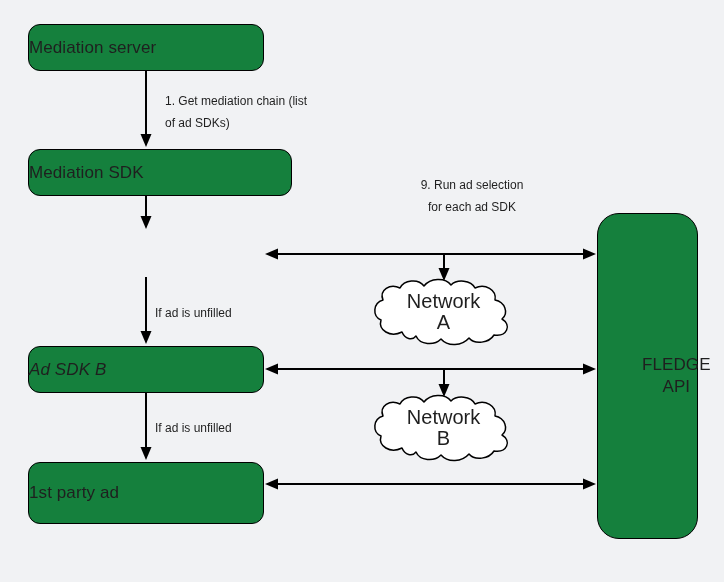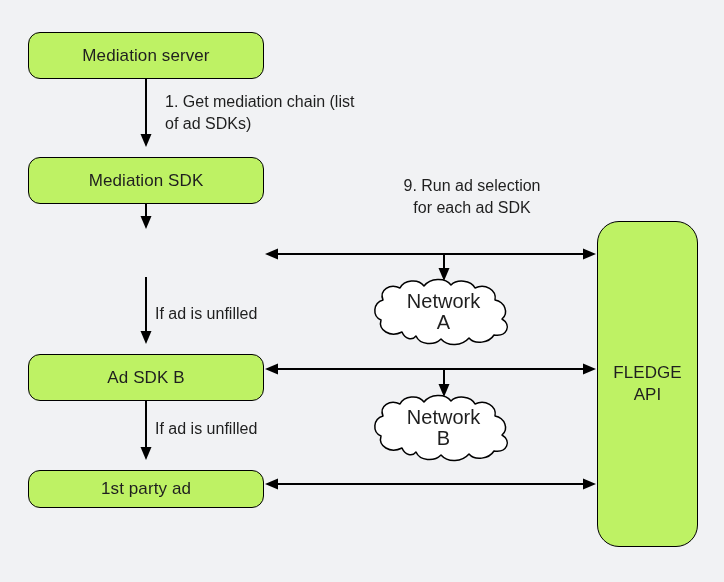--- a/index.html
+++ b/index.html
@@ -15,52 +15,52 @@
     overflow: hidden;
     color: #1f1f1f;
   }
   .layer {
     position: absolute;
     left: 0; top: 0;
   }
   .node {
     position: absolute;
     box-sizing: border-box;
-    background: #bef264;
+    background: #15803d;
     border: 1.6px solid #000000;
     border-radius: 12px;
     display: flex;
     align-items: center;
-    justify-content: center;
+    justify-content: flex-start;
     font-size: 17px;
     letter-spacing: 0.1px;
     color: #1f1f1f;
     z-index: 2;
-    margin-top: 8px;
   }
   .node-mediation-server { left: 28px; top: 24px;  width: 236px; height: 47px; }
-  .node-mediation-sdk    { left: 28px; top: 149px; width: 236px; height: 47px; }
+  .node-mediation-sdk    { left: 28px; top: 149px; width: 264px; height: 47px; }
   .node-ad-sdk-a         { left: 28px; top: 230px; width: 236px; height: 47px; }
-  .node-ad-sdk-b         { left: 28px; top: 346px; width: 236px; height: 47px; }
-  .node-first-party-ad   { left: 28px; top: 462px; width: 236px; height: 38px; }
+  .node-ad-sdk-b         { left: 28px; top: 346px; width: 236px; height: 47px; font-style: italic; }
+  .node-first-party-ad   { left: 28px; top: 462px; width: 236px; height: 62px; }
   .node-fledge-api {
     left: 597px; top: 213px; width: 101px; height: 326px;
     border-radius: 22px;
     border-width: 1.4px;
+    padding-left: 44px;
   }
   .multiline {
     white-space: pre-line;
   }
   .node-label {
     text-align: center;
     line-height: 22px;
   }
   .annotation {
     position: absolute;
-    font-size: 16px;
+    font-size: 12px;
     line-height: 21.5px;
     color: #1f1f1f;
     z-index: 3;
   }
   .annotation-step1 { left: 165px; top: 91px;  width: 232px; }
   .annotation-step2 { left: 371px; top: 175px; width: 202px; text-align: center; }
   .annotation-unfilled-a { left: 155px; top: 303px; }
   .annotation-unfilled-b { left: 155px; top: 418px; }
   .annotation-step3 { left: 278px; top: 498px; width: 230px; }
   .cloud-label {

